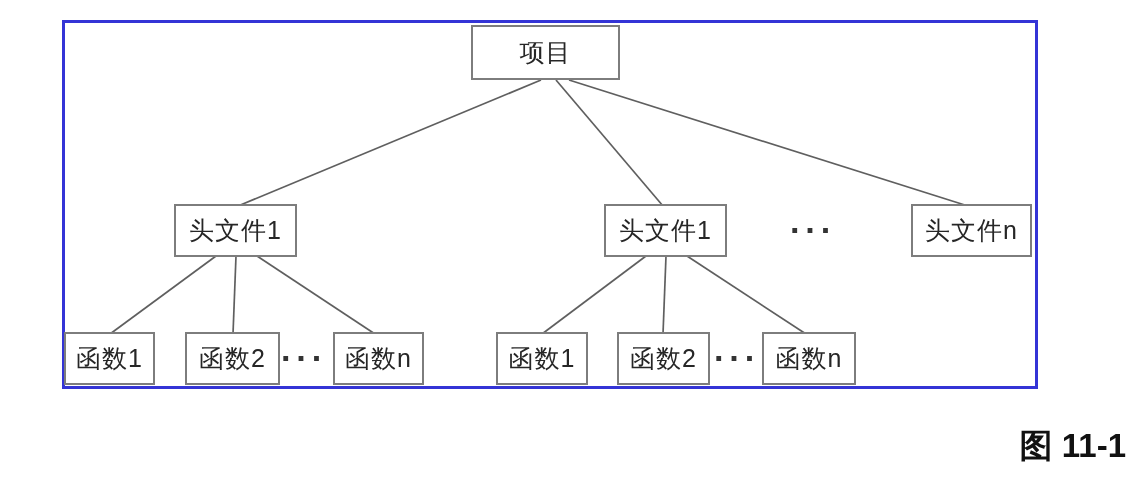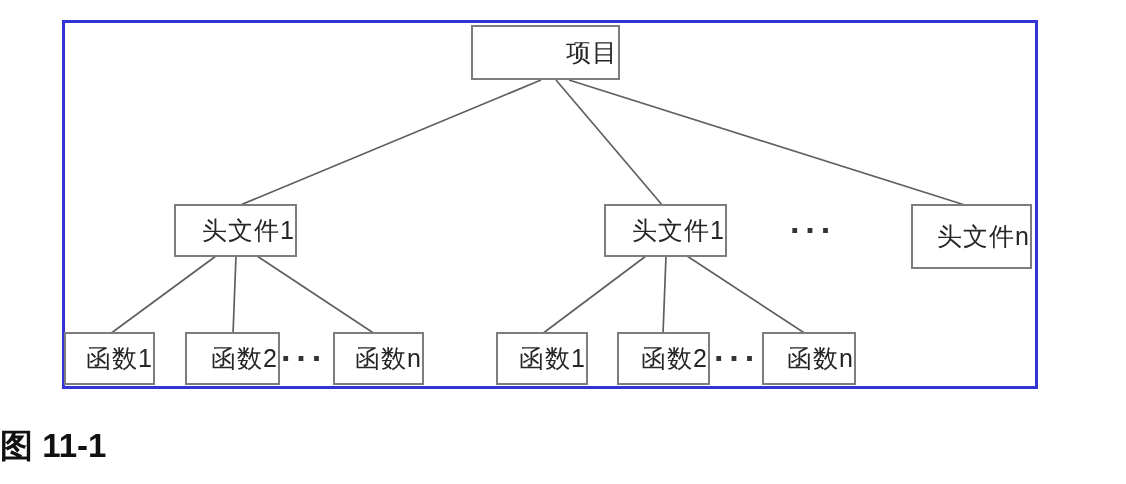--- a/index.html
+++ b/index.html
@@ -35,31 +35,31 @@
     height: 484px;
     z-index: 2;
   }
   .node {
     position: absolute;
     box-sizing: border-box;
     border: 2px solid #7d7d7d;
     background: #ffffff;
     display: flex;
     align-items: center;
-    justify-content: flex-end;
+    justify-content: center;
     font-size: 25px;
     color: #262626;
     letter-spacing: 1px;
     z-index: 3;
     white-space: nowrap;
   }
   .node-root { left: 471px; top: 25px;  width: 149px; height: 55px; }
   .node-h1   { left: 174px; top: 204px; width: 123px; height: 53px; }
   .node-h2   { left: 604px; top: 204px; width: 123px; height: 53px; }
-  .node-hn   { left: 911px; top: 204px; width: 121px; height: 65px; }
+  .node-hn   { left: 911px; top: 204px; width: 121px; height: 53px; }
   .node-f1a  { left: 64px;  top: 332px; width: 91px;  height: 53px; }
   .node-f2a  { left: 185px; top: 332px; width: 95px;  height: 53px; }
   .node-fna  { left: 333px; top: 332px; width: 91px;  height: 53px; }
   .node-f1b  { left: 496px; top: 332px; width: 92px;  height: 53px; }
   .node-f2b  { left: 617px; top: 332px; width: 93px;  height: 53px; }
   .node-fnb  { left: 762px; top: 332px; width: 94px;  height: 53px; }
   .ellipsis {
     position: absolute;
     z-index: 3;
     color: #333333;
@@ -77,21 +77,21 @@
     position: absolute;
     left: 0;
     top: 424px;
     width: 1126px;
     text-align: center;
     font-size: 33px;
     font-weight: bold;
     color: #111111;
     z-index: 3;
     display: flex;
-    justify-content: space-between;
+    justify-content: flex-end;
     align-items: baseline;
     gap: 26px;
     white-space: nowrap;
   }
 </style>
 </head>
 <body>
 
 <div class="stage">
 

